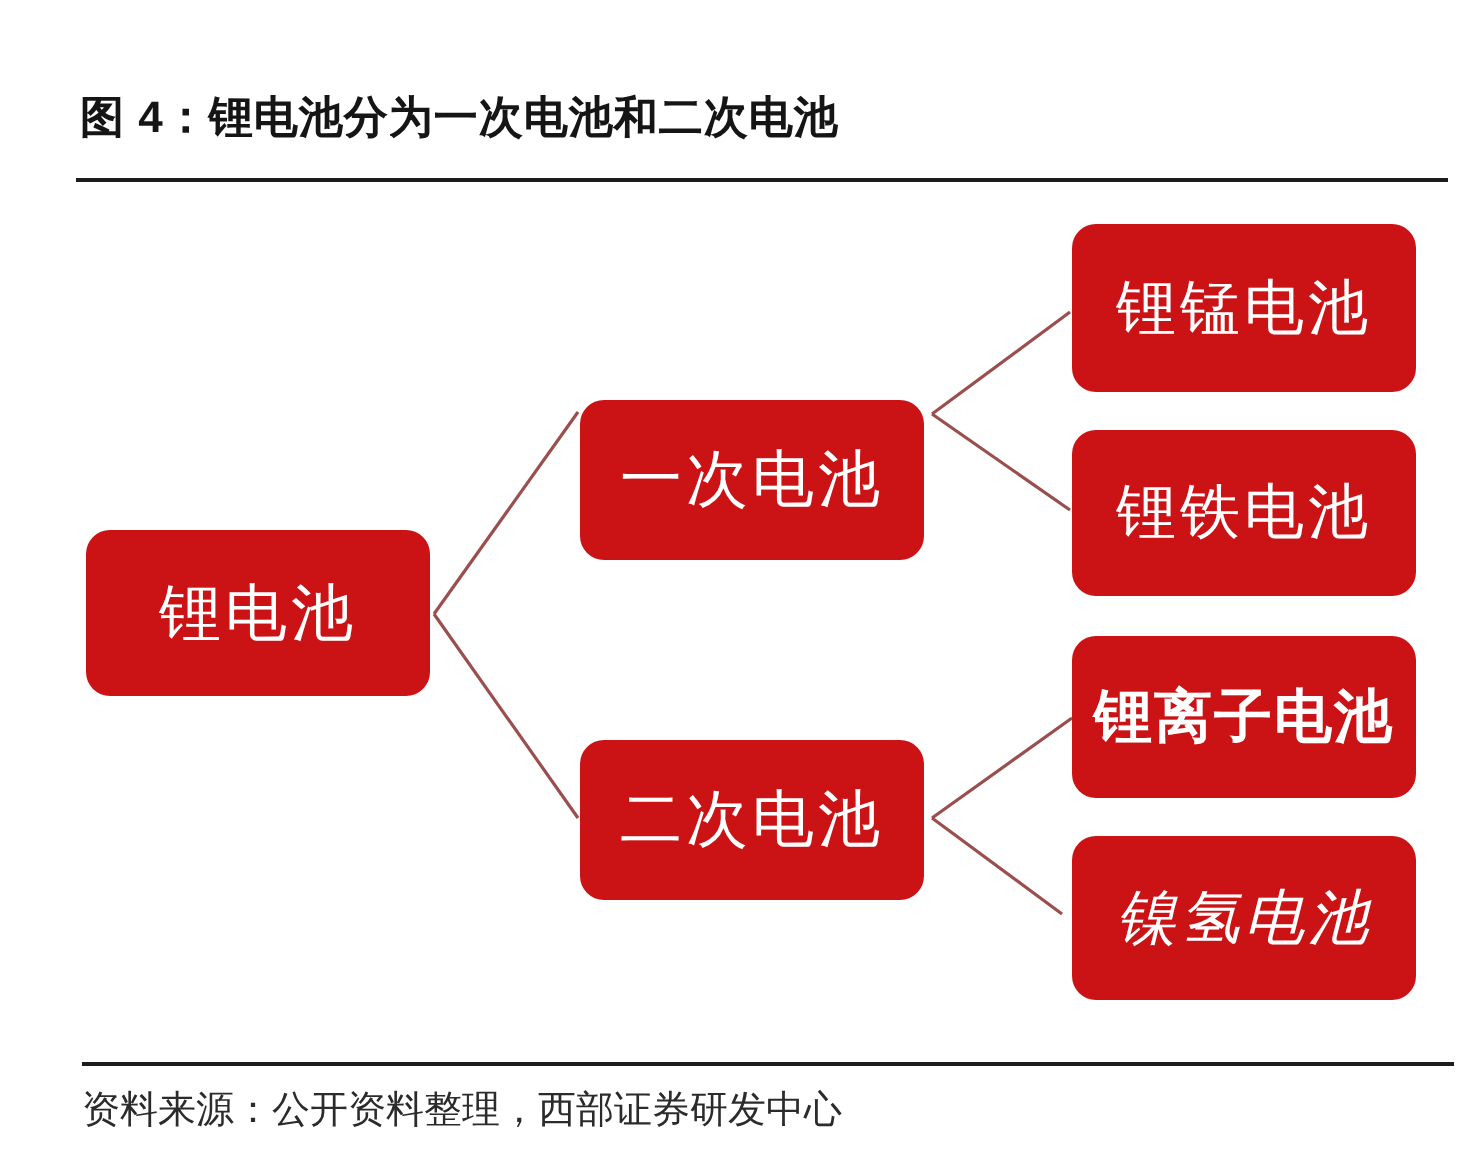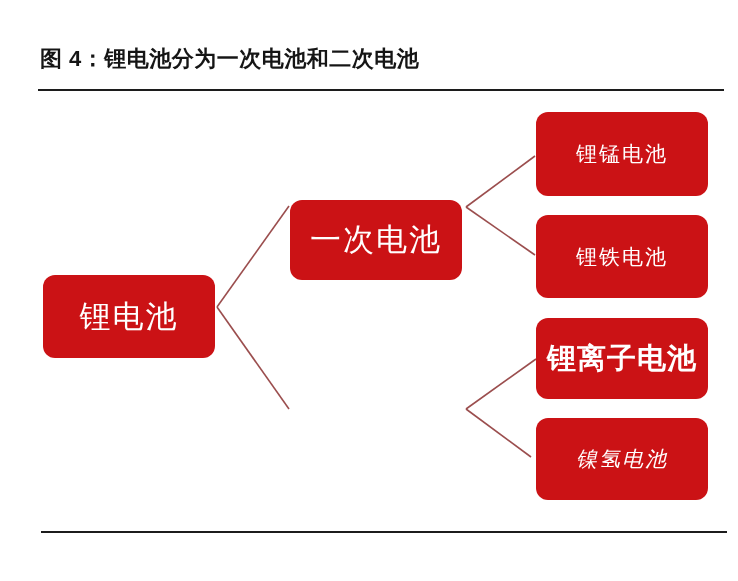--- a/index.html
+++ b/index.html
@@ -42,26 +42,26 @@
   }
   .node {
     position: absolute;
     background: var(--node_fill, #CB1215);
     color: var(--node_text, #ffffff);
     border-radius: 12px;
     display: flex;
     align-items: center;
     justify-content: center;
     font-family: "DejaVu Serif", "Liberation Serif", serif;
-    font-size: 21px;
+    font-size: 30px;
     letter-spacing: 2px;
     white-space: nowrap;
     text-align: center;
   }
-  .node.root     { left: 43px;  top: 275px; width: 172px; height: 83px; font-size: 31px; }
+  .node.root     { left: 43px;  top: 265px; width: 172px; height: 83px; font-size: 31px; }
   .node.branch-1 { left: 290px; top: 165px; width: 172px; height: 80px; font-size: 31px; margin-top: 35px; }
   .node.branch-2 { left: 290px; top: 370px; width: 172px; height: 80px; font-size: 31px; }
   .node.leaf-1   { left: 536px; top: 112px; width: 172px; height: 84px; }
   .node.leaf-2   { left: 536px; top: 215px; width: 172px; height: 83px; text-align: right; }
   .node.leaf-3   { left: 536px; top: 318px; width: 172px; height: 81px; font-size: 29px; letter-spacing: 1px; font-family: Liberation Mono, monospace; }
   .node.leaf-4   { left: 536px; top: 418px; width: 172px; height: 82px; font-style: italic; }
   .node .label.bold { font-weight: bold; }
   .footer-rule {
     position: absolute;
     left: 41px;
@@ -100,33 +100,37 @@
   </svg>
 
   <div class="node root">
     <span class="label">锂电池</span>
   </div>
 
   <div class="node branch-1">
     <span class="label">一次电池</span>
   </div>
 
+  <div class="node branch-2">
+    <span class="label">二次电池</span>
+  </div>
 
   <div class="node leaf-1">
     <span class="label">锂锰电池</span>
   </div>
 
   <div class="node leaf-2">
     <span class="label">锂铁电池</span>
   </div>
 
   <div class="node leaf-3">
     <span class="label bold">锂离子电池</span>
   </div>
 
   <div class="node leaf-4">
     <span class="label">镍氢电池</span>
   </div>
 
   <div class="footer-rule"></div>
 
+  <div class="source-note">资料来源：公开资料整理，西部证券研发中心</div>
 
 </div>
 
 </body></html>

